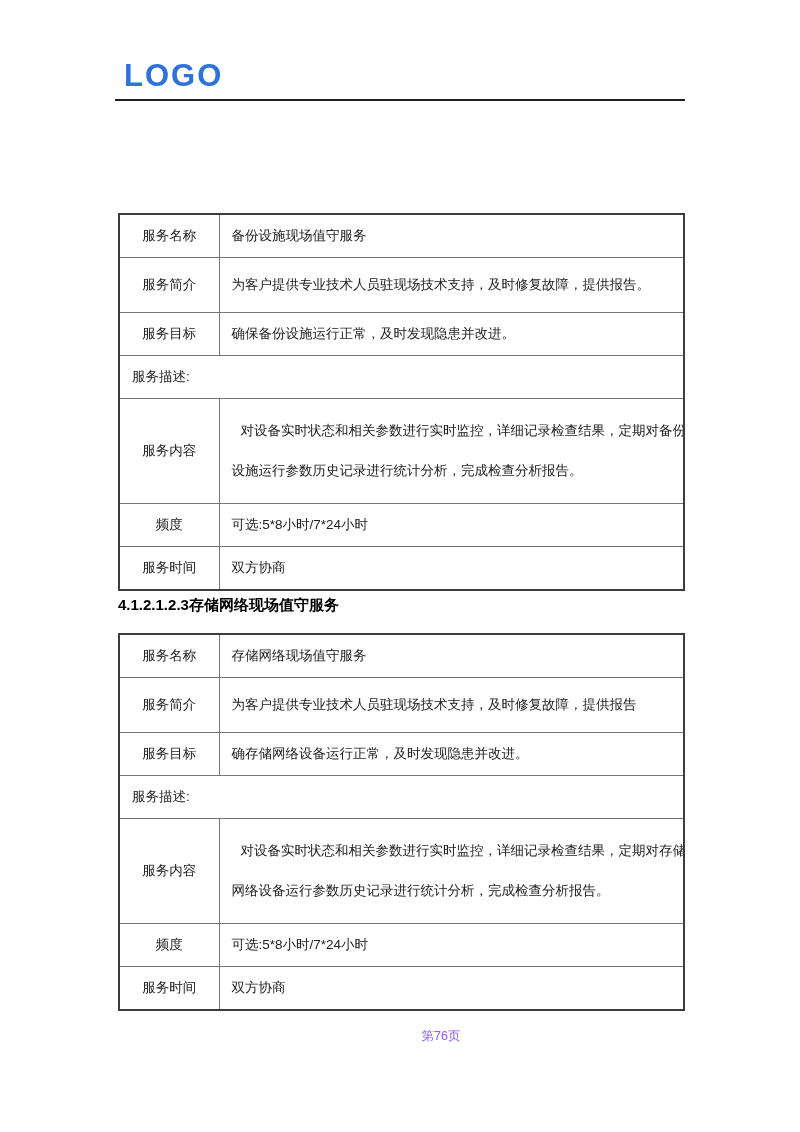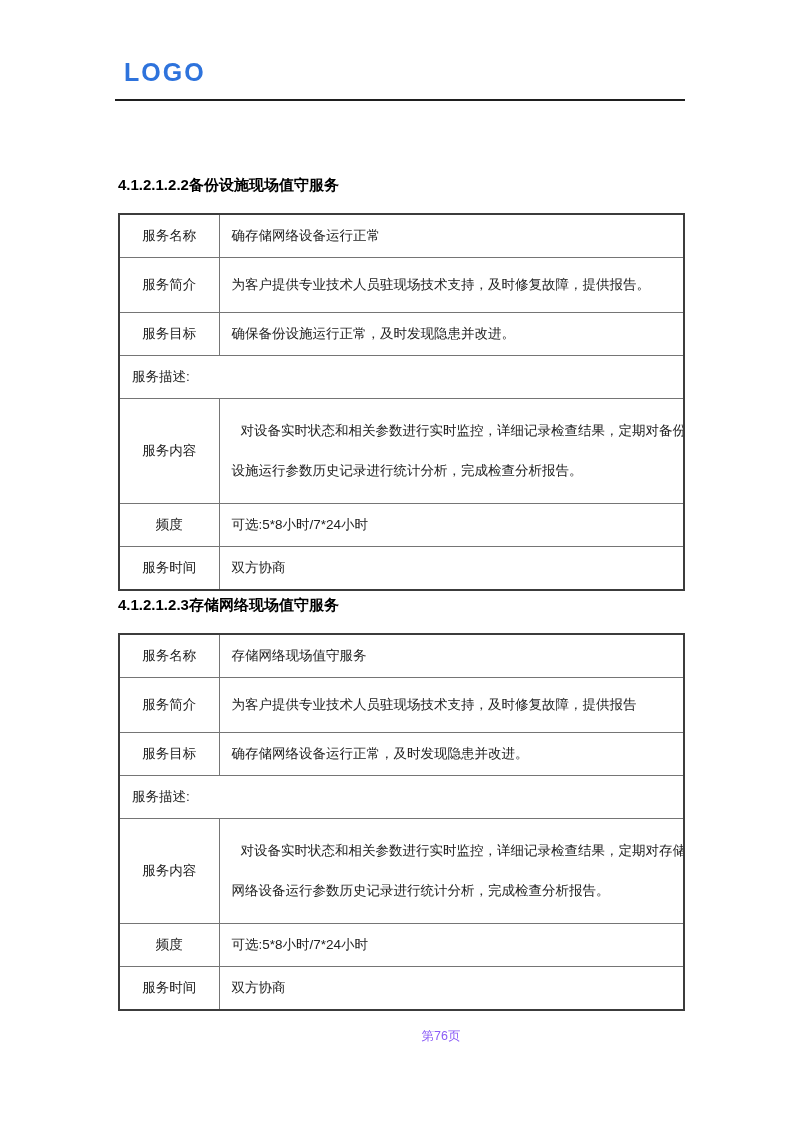--- a/index.html
+++ b/index.html
@@ -11,21 +11,21 @@
     background: #ffffff;
     overflow: hidden;
     font-family: "Liberation Sans", sans-serif;
     color: #212121;
   }
 
   .logo {
     position: absolute;
     left: 124px;
     top: 58px;
-    font-size: 25px;
+    font-size: 31px;
     font-weight: 900;
     letter-spacing: 2px;
     color: #2e73dc;
   }
   .header-rule {
     position: absolute;
     left: 115px;
     top: 99px;
     width: 570px;
     height: 2px;
@@ -97,31 +97,30 @@
   }
 </style>
 </head>
 <body>
 
 <div class="page">
 
   <div class="logo">LOGO</div>
   <div class="header-rule"></div>
 
-  <div class="heading h1">4.1.2.1.2.2备份设施现场值守服务</div>
 
   <table class="svc-table t1">
     <colgroup>
         <col class="c-label">
         <col class="c-value">
       </colgroup>
     <tbody>
       <tr class="r-name">
         <td class="lbl">服务名称</td>
-        <td class="val">确存储网络设备运行正常</td>
+        <td class="val">备份设施现场值守服务</td>
       </tr>
       <tr class="r-intro">
         <td class="lbl">服务简介</td>
         <td class="val">为客户提供专业技术人员驻现场技术支持，及时修复故障，提供报告。</td>
       </tr>
       <tr class="r-goal">
         <td class="lbl">服务目标</td>
         <td class="val">确保备份设施运行正常，及时发现隐患并改进。</td>
       </tr>
       <tr class="r-desc">

